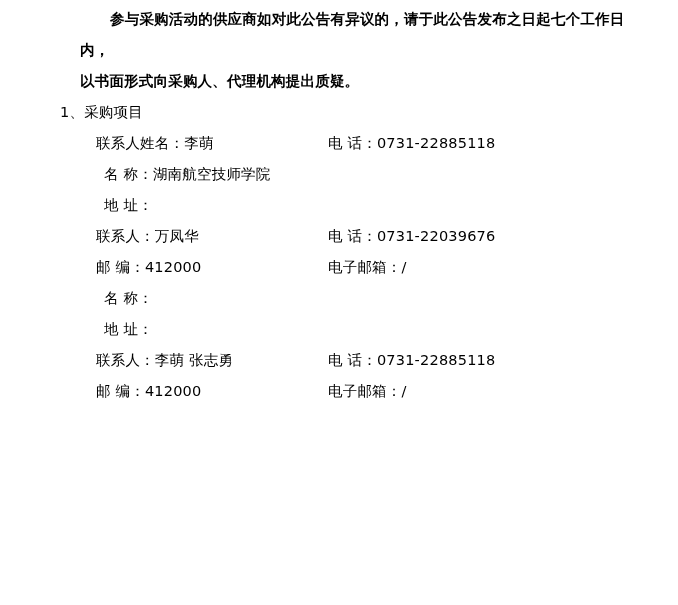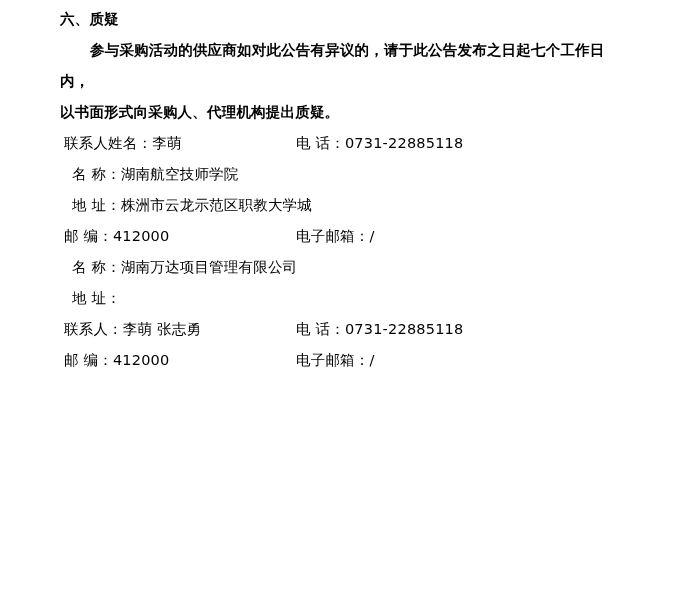--- a/index.html
+++ b/index.html
@@ -35,90 +35,92 @@
   }
   .heading {
     font-weight: bold;
     font-size: 14.5px;
   }
   .para {
     font-size: 14.5px;
     line-height: 31px;
     font-weight: bold;
     letter-spacing: 0.2px;
+    margin-left: 20px;
   }
   .para .indent {
     display: inline-block;
     width: 30px;
   }
   .indent1 {
     padding-left: 4px;
   }
   .indent2 {
     padding-left: 12px;
   }
   .row {
     display: flex;
     font-size: 14.5px;
     line-height: 31px;
     letter-spacing: 0.2px;
     white-space: nowrap;
+    margin-left: 32px;
   }
   .col-a {
     width: 232px;
     flex: 0 0 232px;
   }
 </style>
 </head>
 <body>
 
 <div class="page">
   <div class="doc">
 
-    <div class="line heading">
-      <span>六、</span><span>质疑</span>
-    </div>
 
     <div class="para">
       <span class="indent"></span><span>参与采购活动的供应商如对此公告有异议的，请于此公告发布之日起七个工作日内，</span>
     </div>
     <div class="para">
       <span>以书面形式向采购人、代理机构提出质疑。</span>
     </div>
 
 
 
 
+    <div class="line">1、采购项目</div>
 
     <div class="row indent1">
       <span class="col-a"><span>联系人姓名：</span><span>李萌</span></span>
       <span><span>电  话：</span><span>0731-22885118</span></span>
     </div>
 
 
     <div class="row indent2">
       <span>名  称：</span>
         <span>湖南航空技师学院</span>
     </div>
 
     <div class="row indent2">
       <span>地  址：</span>
-        <span>株洲市云龙示范区职教大学城</span>
     </div>
 
+    <div class="row indent1">
+      <span class="col-a"><span>联系人：</span><span>万凤华</span></span>
+      <span><span>电  话：</span><span>0731-22039676</span></span>
+    </div>
 
     <div class="row indent1">
       <span class="col-a"><span>邮  编：</span><span>412000</span></span>
       <span><span>电子邮箱：</span><span>/</span></span>
     </div>
 
 
     <div class="row indent2">
       <span>名  称：</span>
-        <span>湖南万达项目管理有限公司</span>
     </div>
 
     <div class="row indent2">
       <span>地  址：</span>
     </div>
 
     <div class="row indent1">
       <span class="col-a"><span>联系人：</span><span>李萌  张志勇</span></span>
       <span><span>电  话：</span><span>0731-22885118</span></span>
     </div>

